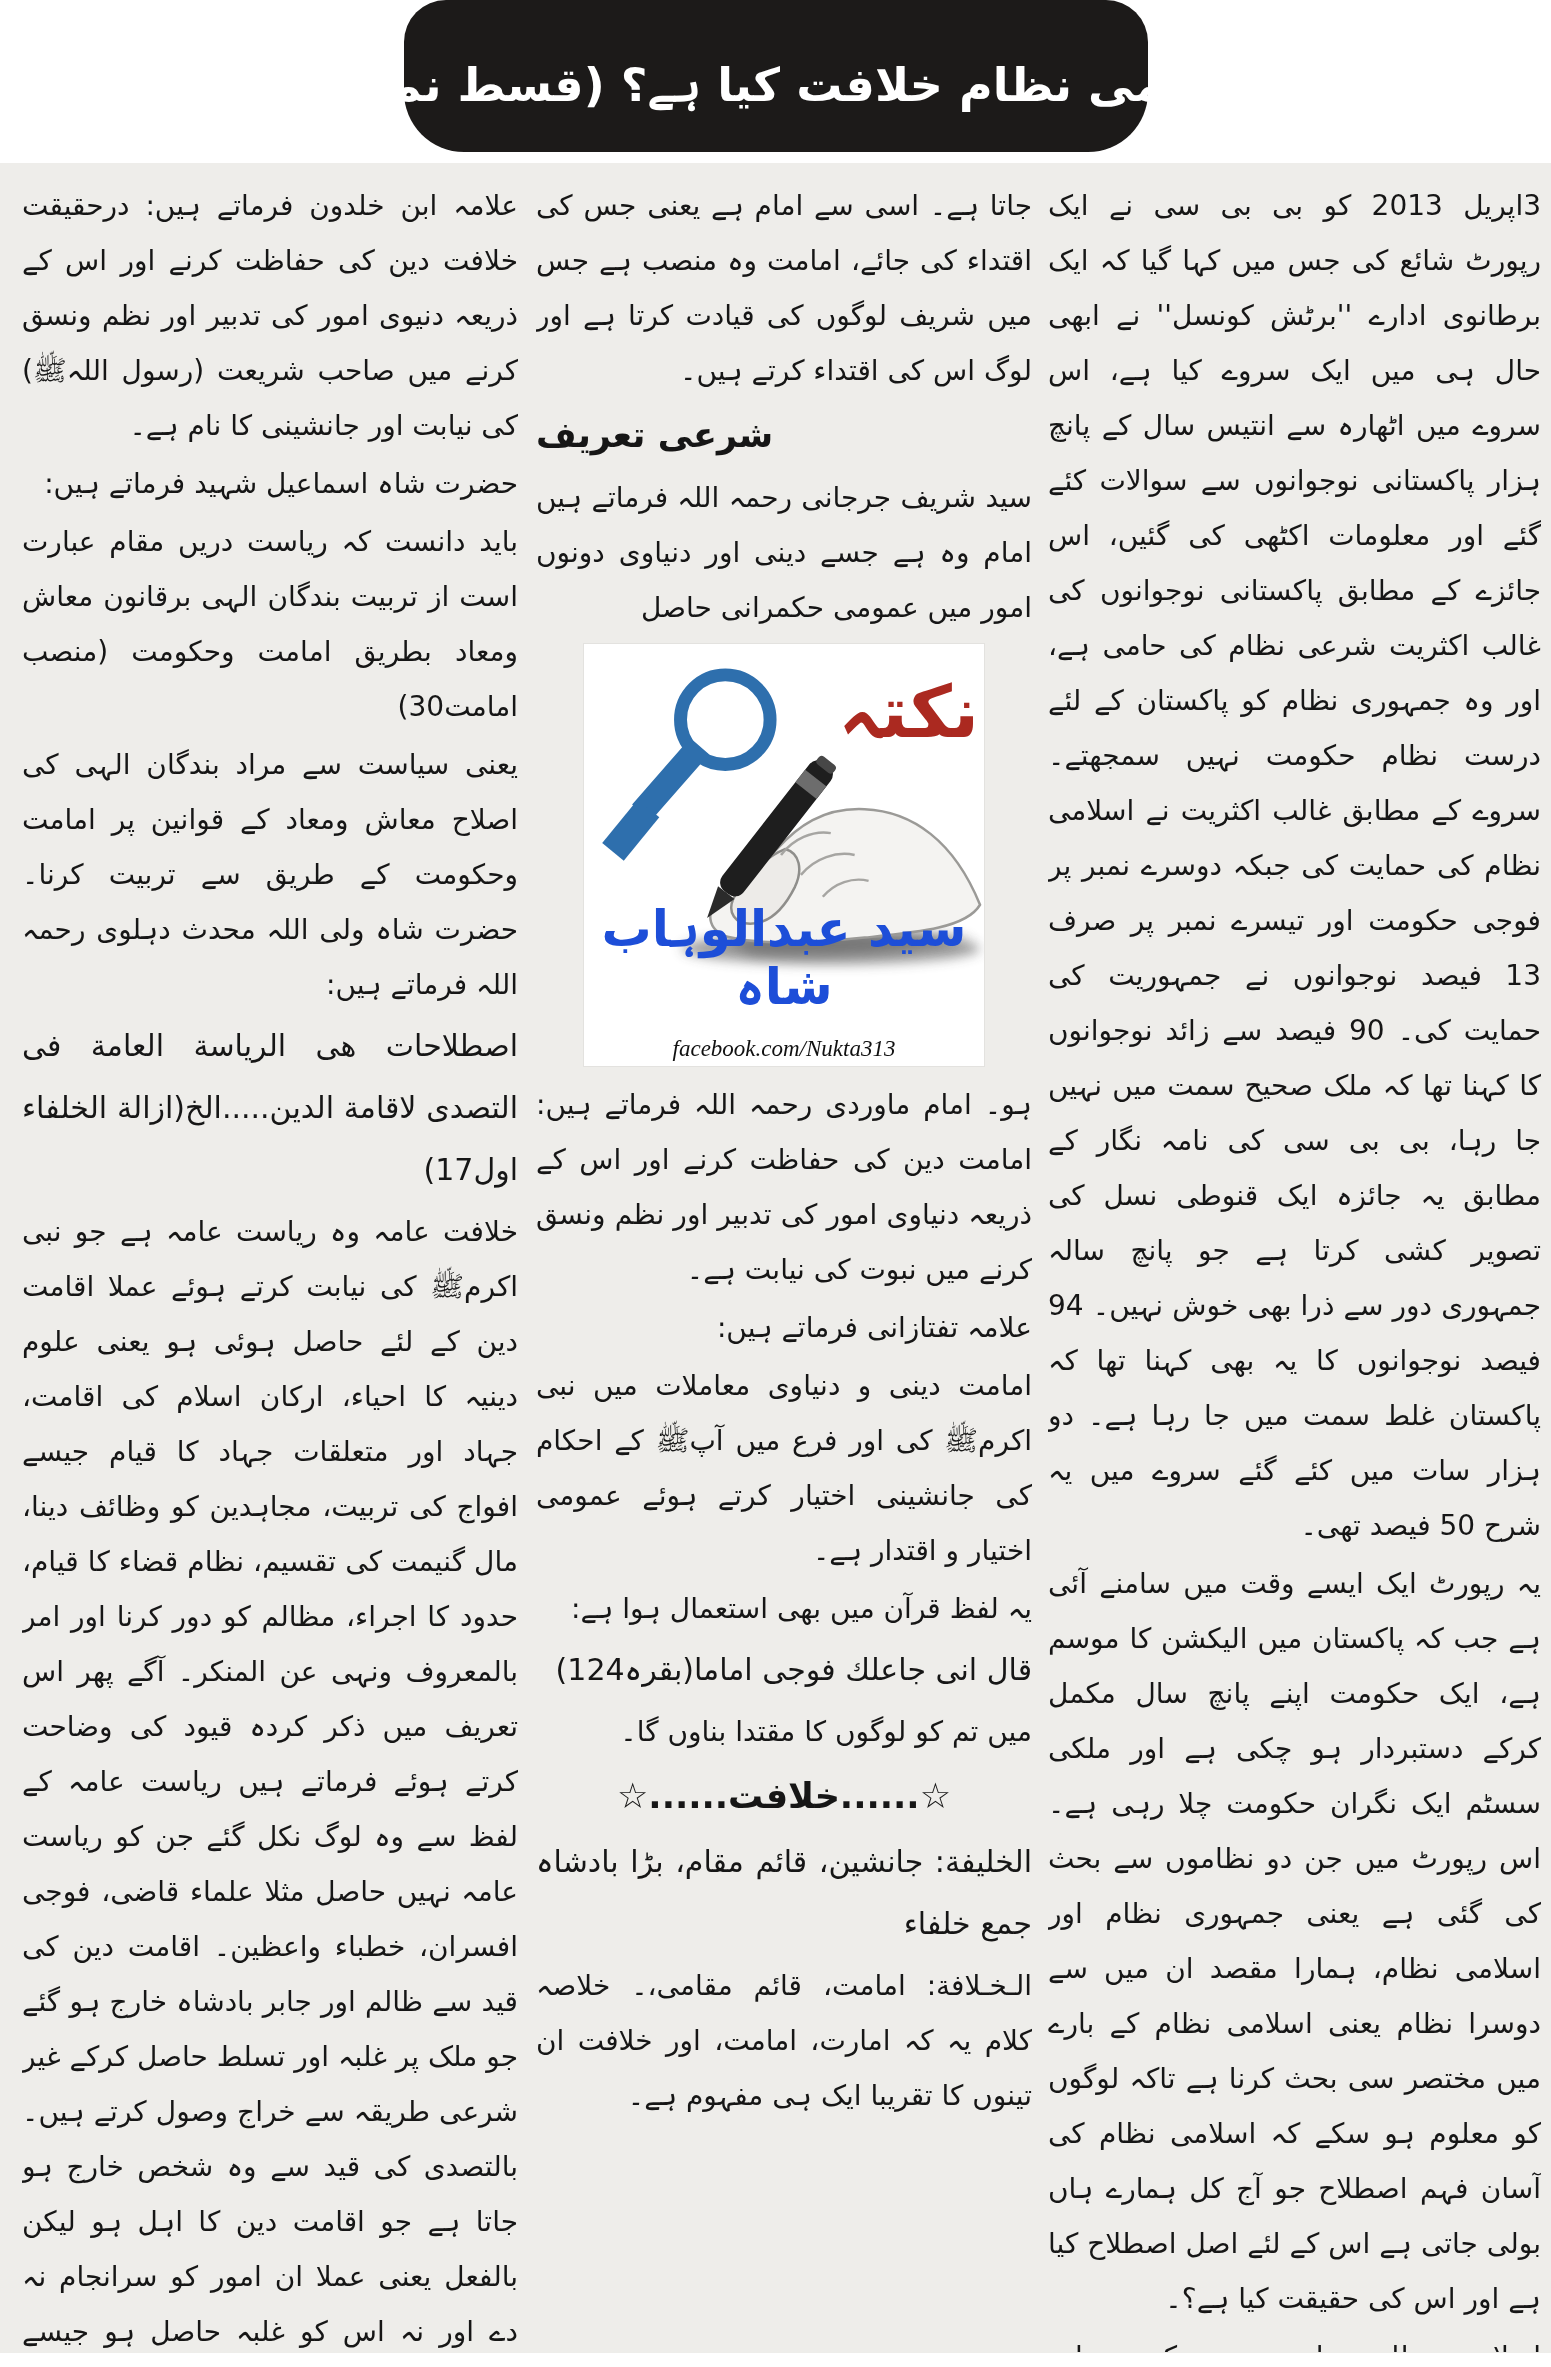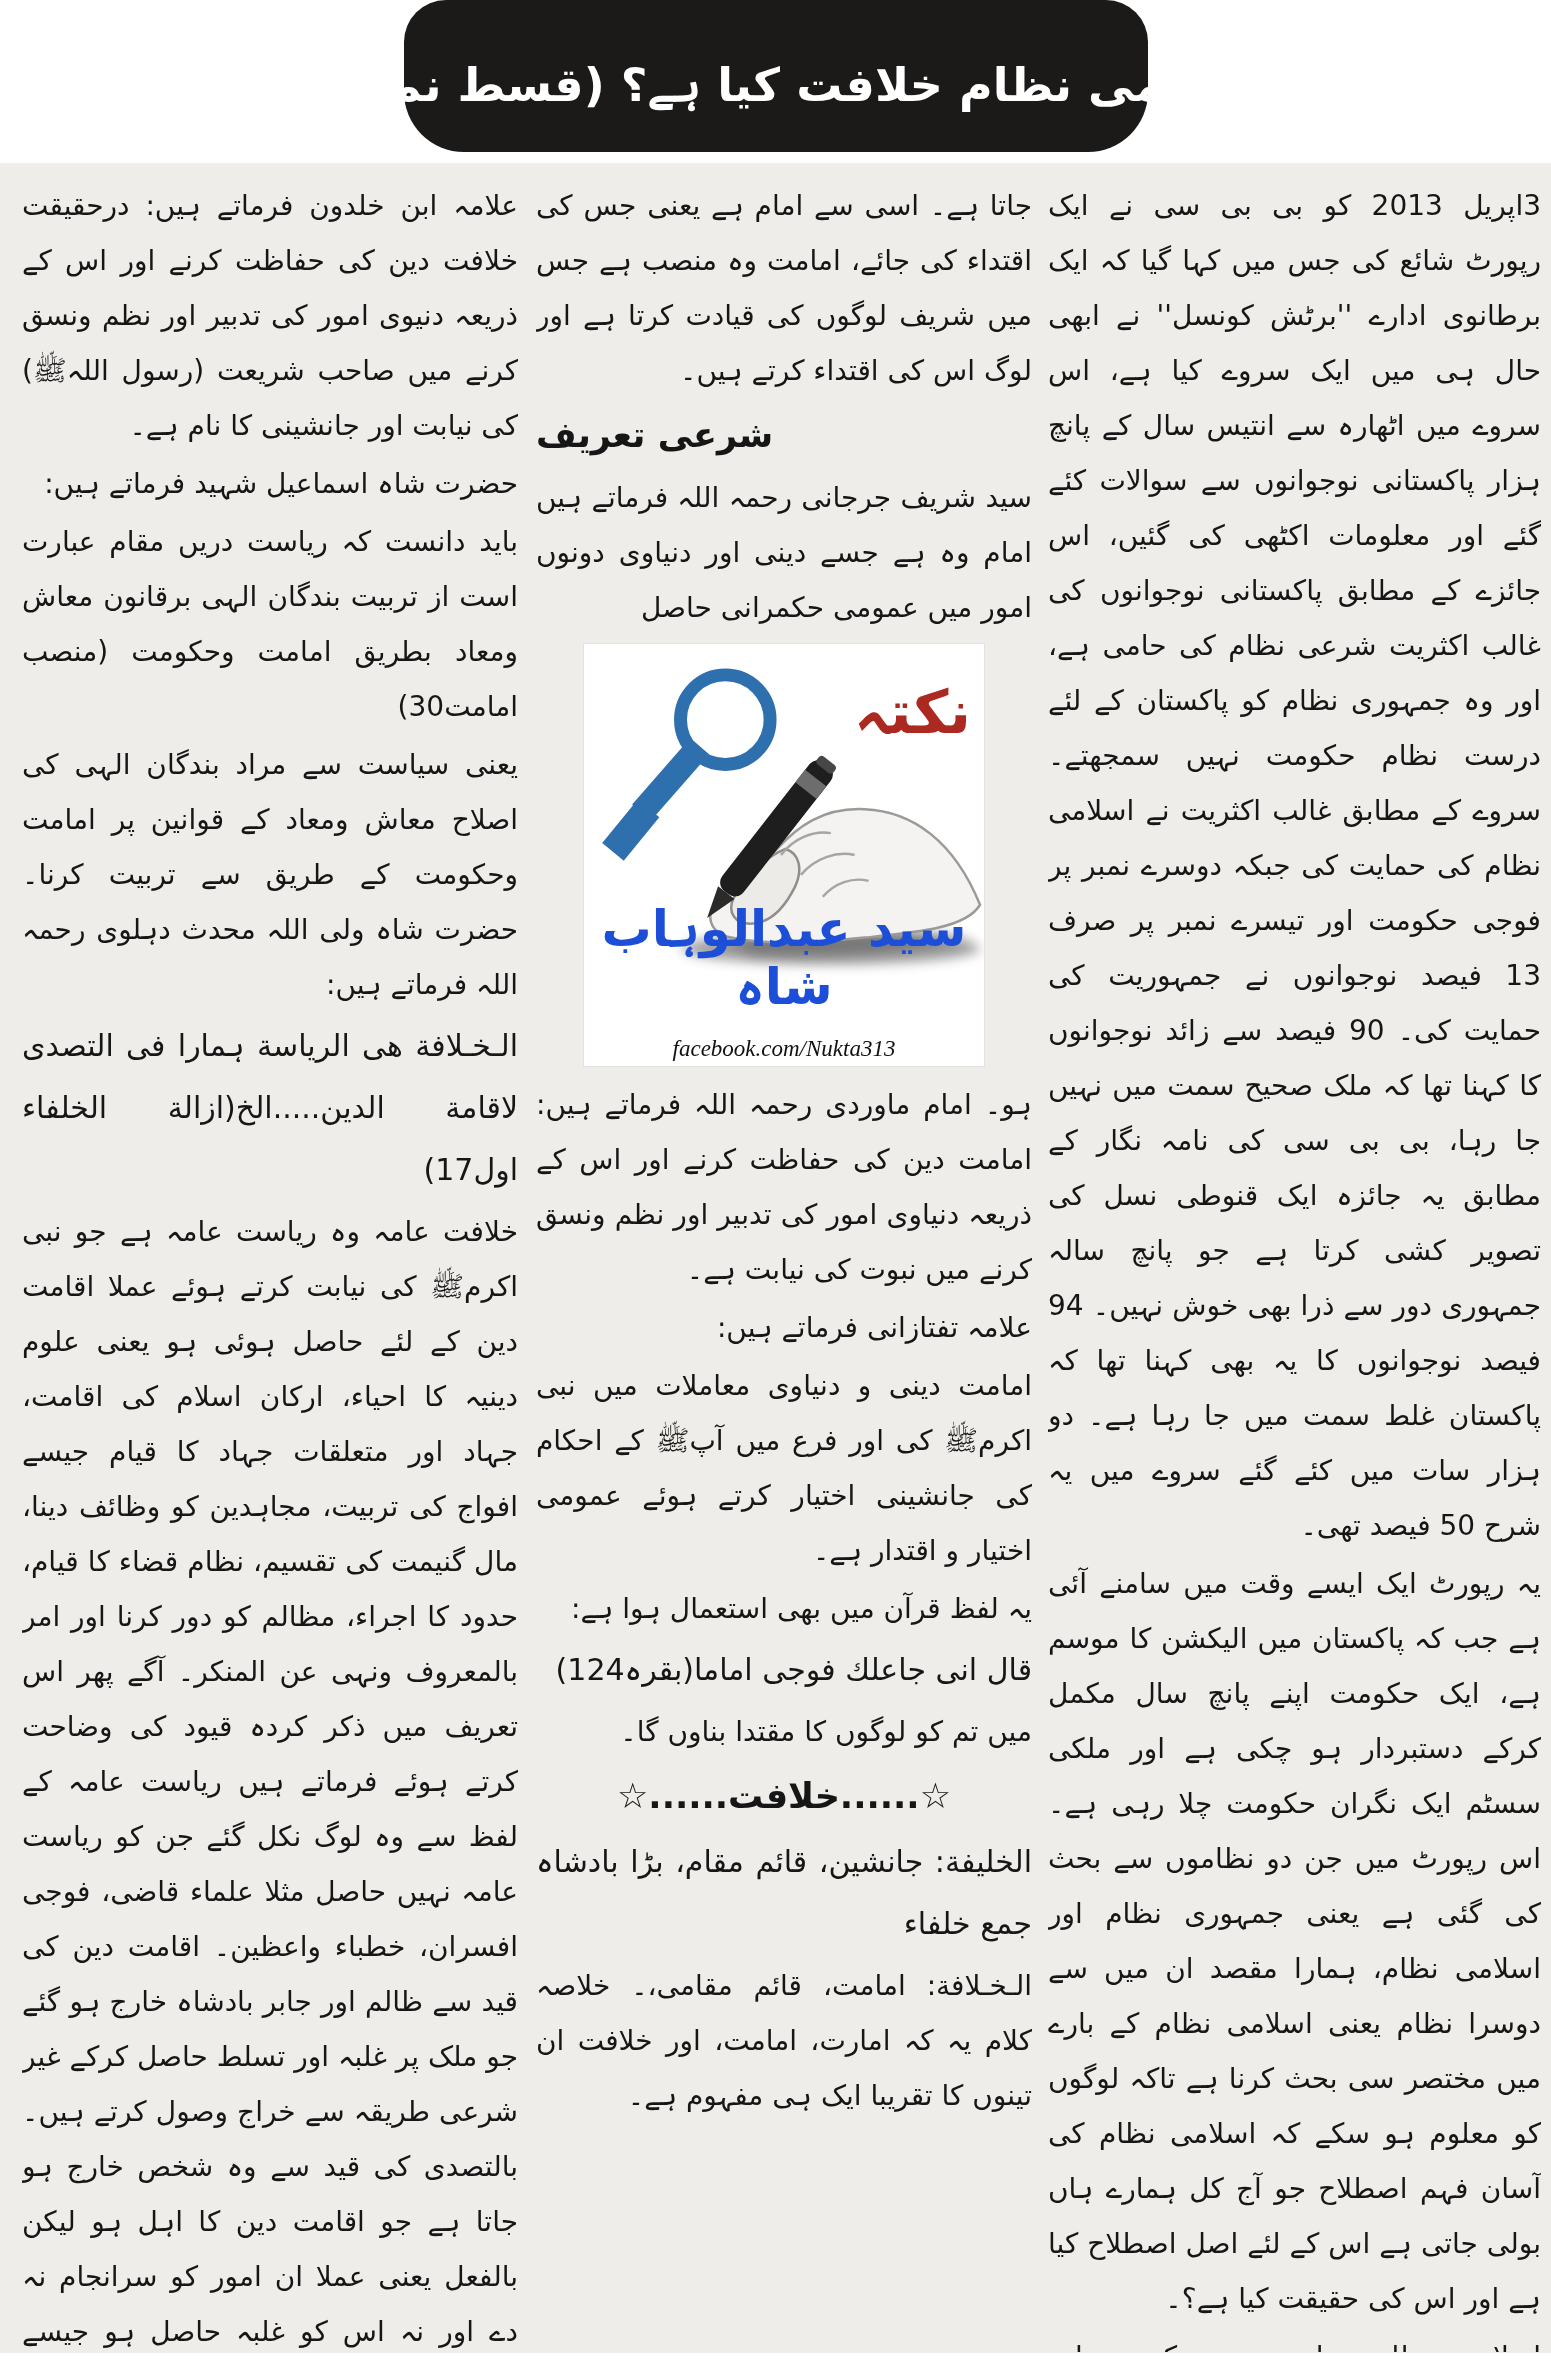--- a/index.html
+++ b/index.html
@@ -37,21 +37,21 @@
     text-align:left;
   }
   .col .hd.center{text-align:center;}
   
   .logo-box{
     position:relative;width:402px;height:424px;margin:8px auto 10px auto;
     background:#ffffff;border:1px solid #e3e2df;box-sizing:border-box;
   }
   .logo-art{position:absolute;left:0;top:0;width:100%;height:100%;}
   .logo-brand{
-    position:absolute;top:8px;right:13px;font-size:60px;font-weight:bold;
+    position:absolute;top:8px;right:5px;font-size:72px;font-weight:bold;
     line-height:120px;direction:rtl;
   }
   .logo-author{
     position:absolute;bottom:50px;left:0;width:100%;text-align:center;
     font-size:50px;font-weight:bold;line-height:58px;direction:rtl;
   }
   .logo-url{
     position:absolute;bottom:4px;left:0;width:100%;text-align:center;
     font-family:"Liberation Serif",serif;font-style:italic;font-size:23px;
     color:#111111;direction:ltr;
@@ -125,16 +125,16 @@
   <p class="naskh">الخلیفة: جانشین، قائم مقام، بڑا بادشاہ جمع خلفاء</p>
   <p>الـخـلافة: امامت، قائم مقامی،۔ خلاصہ کلام یہ کہ امارت، امامت، اور خلافت ان تینوں کا تقریبا ایک ہی مفہوم ہے۔</p>
 
 </div>
 
 <div class="col col-left">
   <p>علامہ ابن خلدون فرماتے ہیں: درحقیقت خلافت دین کی حفاظت کرنے اور اس کے ذریعہ دنیوی امور کی تدبیر اور نظم ونسق کرنے میں صاحب شریعت (رسول اللہﷺ) کی نیابت اور جانشینی کا نام ہے۔</p>
   <p>حضرت شاہ اسماعیل شہید فرماتے ہیں:</p>
   <p>باید دانست کہ ریاست دریں مقام عبارت است از تربیت بندگان الہی برقانون معاش ومعاد بطریق امامت وحکومت (منصب امامت30)</p>
   <p>یعنی سیاست سے مراد بندگان الہی کی اصلاح معاش ومعاد کے قوانین پر امامت وحکومت کے طریق سے تربیت کرنا۔ حضرت شاہ ولی اللہ محدث دہلوی رحمہ اللہ فرماتے ہیں:</p>
-  <p class="naskh">الـخـلافة هى الریاسة ہمارا فى التصدى لاقامة الدین.....الخ(ازالة الخلفاء اول17)</p>
+  <p class="naskh">اصطلاحات هى الریاسة العامة فى التصدى لاقامة الدین.....الخ(ازالة الخلفاء اول17)</p>
   <p>خلافت عامہ وہ ریاست عامہ ہے جو نبی اکرمﷺ کی نیابت کرتے ہوئے عملا اقامت دین کے لئے حاصل ہوئی ہو یعنی علوم دینیہ کا احیاء، ارکان اسلام کی اقامت، جہاد اور متعلقات جہاد کا قیام جیسے افواج کی تربیت، مجاہدین کو وظائف دینا، مال گنیمت کی تقسیم، نظام قضاء کا قیام، حدود کا اجراء، مظالم کو دور کرنا اور امر بالمعروف ونہی عن المنکر۔ آگے پھر اس تعریف میں ذکر کردہ قیود کی وضاحت کرتے ہوئے فرماتے ہیں ریاست عامہ کے لفظ سے وہ لوگ نکل گئے جن کو ریاست عامہ نہیں حاصل مثلا علماء قاضی، فوجی افسران، خطباء واعظین۔ اقامت دین کی قید سے ظالم اور جابر بادشاہ خارج ہو گئے جو ملک پر غلبہ اور تسلط حاصل کرکے غیر شرعی طریقہ سے خراج وصول کرتے ہیں۔ بالتصدی کی قید سے وہ شخص خارج ہو جاتا ہے جو اقامت دین کا اہل ہو لیکن بالفعل یعنی عملا ان امور کو سرانجام نہ دے اور نہ اس کو غلبہ حاصل ہو جیسے پوشیدہ اور غیر غالب امام مثلا اہل تشیع کے نزدیک امام مہدی۔ نیابت کی قید سے انبیاء علیھم السلام خارج ہو گئے کیونکہ وہ نبی تھے نہ کہ نائب نبی۔</p>
 
 </div>
 
 </body></html>

